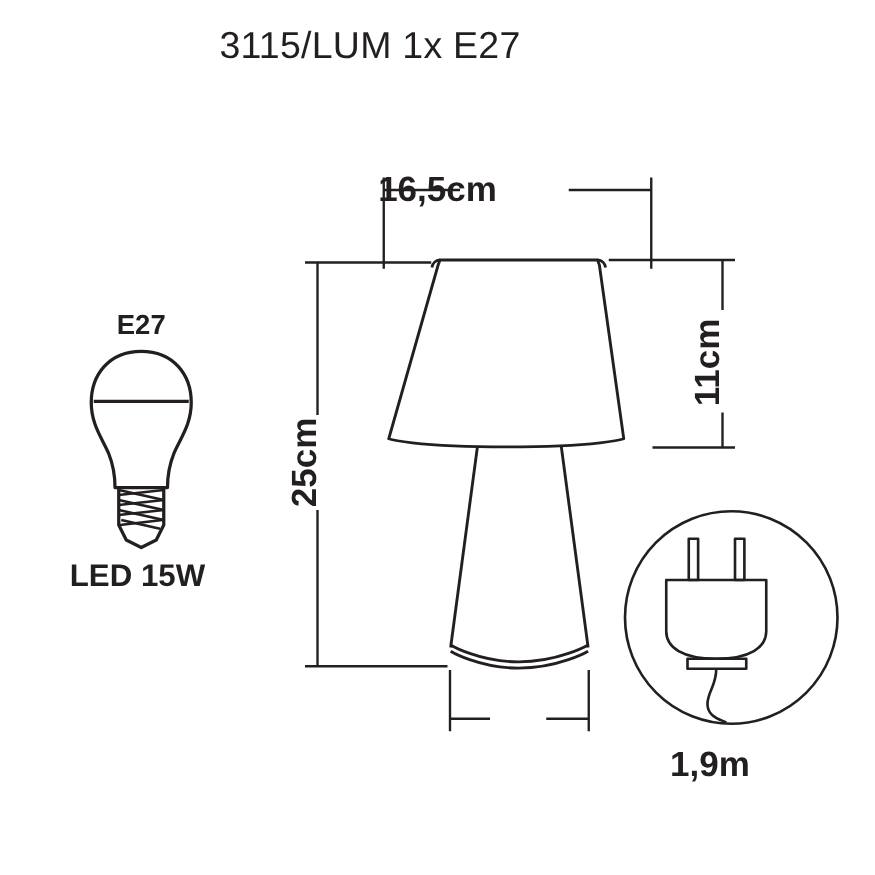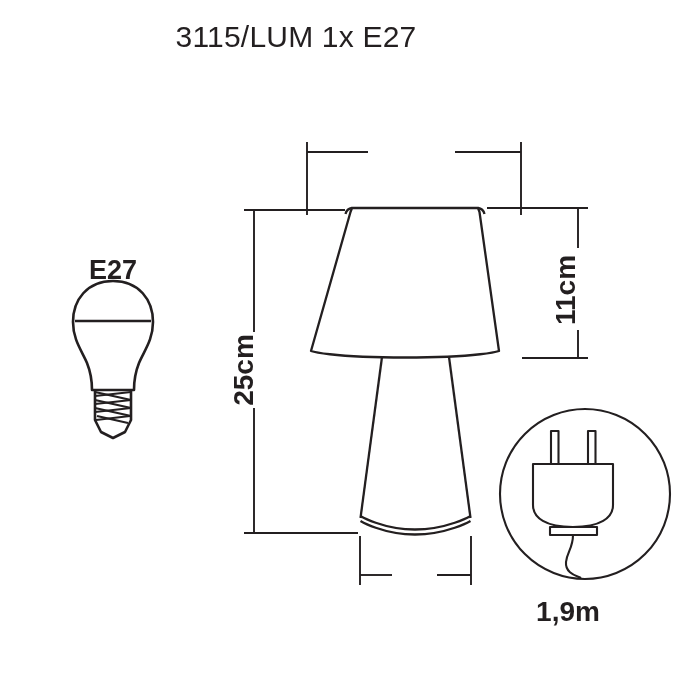--- a/index.html
+++ b/index.html
@@ -73,22 +73,22 @@
   }
   #cable-text {
     left: 568px;
     top: 612px;
     font-size: 28px;
     font-weight: bold;
     transform: translate(-50%, -50%);
   }
   #bulb-socket-text {
     left: 113px;
-    top: 270px;
-    font-size: 27px;
+    top: 260px;
+    font-size: 22px;
     font-weight: bold;
     transform: translate(-50%, -50%);
   }
   #bulb-power-text {
     left: 110px;
     top: 461px;
     font-size: 25px;
     font-weight: bold;
     transform: translate(-50%, -50%);
   }
@@ -186,24 +186,26 @@
           <line x1="95" y1="408" x2="131" y2="416"></line>
           <line x1="97" y1="416" x2="128" y2="423"></line>
         </g>
       </g>
 
     </g>
   </svg>
 
   <div class="txt" id="title-text">3115/LUM 1x E27</div>
 
+  <div class="txt" id="dim-width-text">16,5cm</div>
 
   <div class="txt" id="dim-height-text">25cm</div>
 
   <div class="txt" id="dim-shade-text">11cm</div>
 
 
   <div class="txt" id="cable-text">1,9m</div>
 
   <div class="txt" id="bulb-socket-text">E27</div>
 
+  <div class="txt" id="bulb-power-text">LED 15W</div>
 
 </div>
 
 </body></html>

